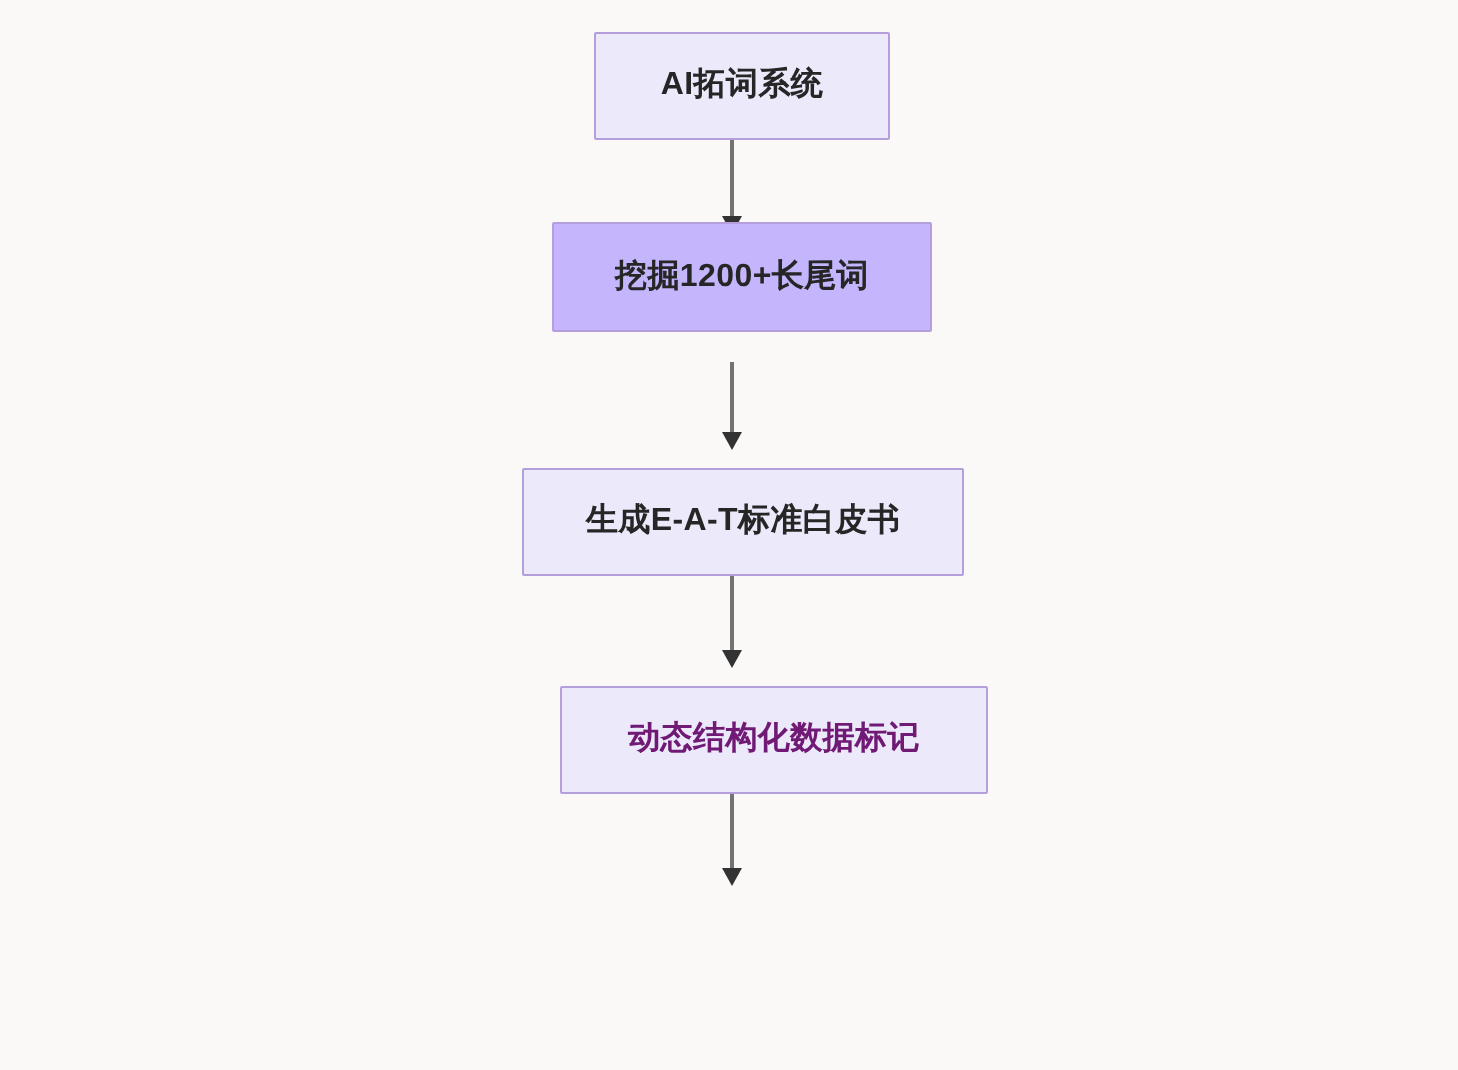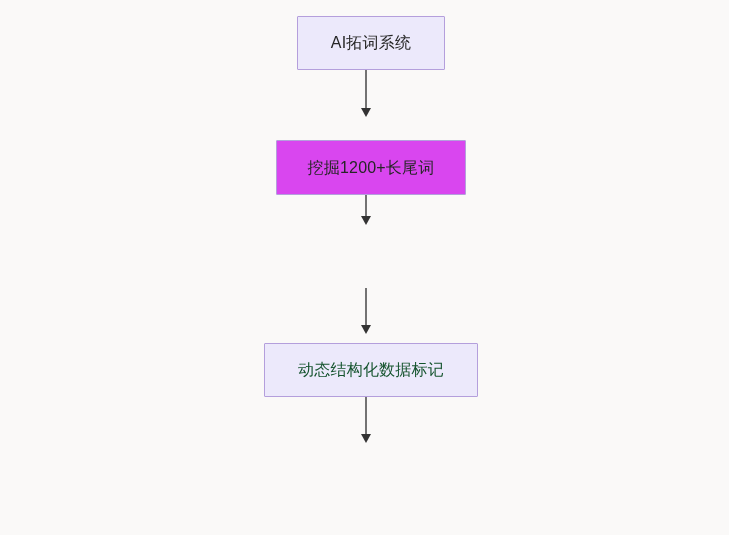--- a/index.html
+++ b/index.html
@@ -10,20 +10,21 @@
     width: 729px;
     height: 535px;
     background: #faf9f8;
     font-family: "Liberation Sans", "DejaVu Sans", sans-serif;
     overflow: hidden;
   }
   #flowchart {
     position: relative;
     width: 729px;
     height: 458px;
+    font-weight: bold;
   }
   .node {
     position: absolute;
     box-sizing: border-box;
     background: #ece9fb;
     border: 1.6px solid #b49fdc;
     border-radius: 1px;
     display: flex;
     align-items: center;
     justify-content: center;
@@ -76,20 +77,23 @@
     <div class="edge-head" style="top: 37px; border-top-color: rgb(51, 51, 51);"></div>
   </div>
   <div class="edge" id="edge-3" style="left: 358px; top: 397px; width: 16px; height: 46px;">
     <div class="edge-line" style="height: 38px; background: rgb(115, 115, 115);"></div>
     <div class="edge-head" style="top: 37px; border-top-color: rgb(51, 51, 51);"></div>
   </div>
 
   <div class="node" id="node-0" style="left: 297px; top: 16px; width: 148px; height: 54px; background: rgb(236, 233, 251); border-color: rgb(180, 159, 220); color: rgb(38, 38, 38);">
     <span class="node-label">AI拓词系统</span>
   </div>
-  <div class="node" id="node-1" style="left: 276px; top: 140px; width: 190px; height: 55px; background: #d946ef; border-color: rgb(180, 159, 220); color: rgb(38, 38, 38);">
+  <div class="node" id="node-1" style="left: 276px; top: 111px; width: 190px; height: 55px; background: #c4b5fd; border-color: rgb(180, 159, 220); color: rgb(38, 38, 38);">
     <span class="node-label">挖掘1200+长尾词</span>
   </div>
-  <div class="node" id="node-3" style="left: 264px; top: 343px; width: 214px; height: 54px; background: rgb(236, 233, 251); border-color: rgb(180, 159, 220); color: #14532d;">
+  <div class="node" id="node-2" style="left: 261px; top: 234px; width: 221px; height: 54px; background: rgb(236, 233, 251); border-color: rgb(180, 159, 220); color: rgb(38, 38, 38);">
+    <span class="node-label">生成E-A-T标准白皮书</span>
+  </div>
+  <div class="node" id="node-3" style="left: 280px; top: 343px; width: 214px; height: 54px; background: rgb(236, 233, 251); border-color: rgb(180, 159, 220); color: #701a75;">
     <span class="node-label">动态结构化数据标记</span>
   </div>
 
 </div>
 
 </body></html>

